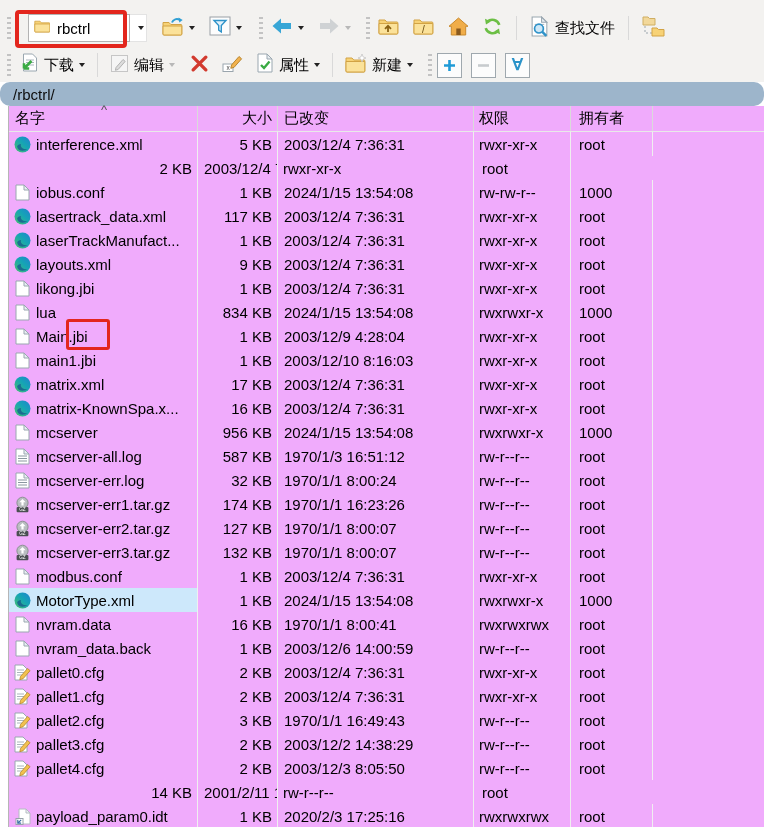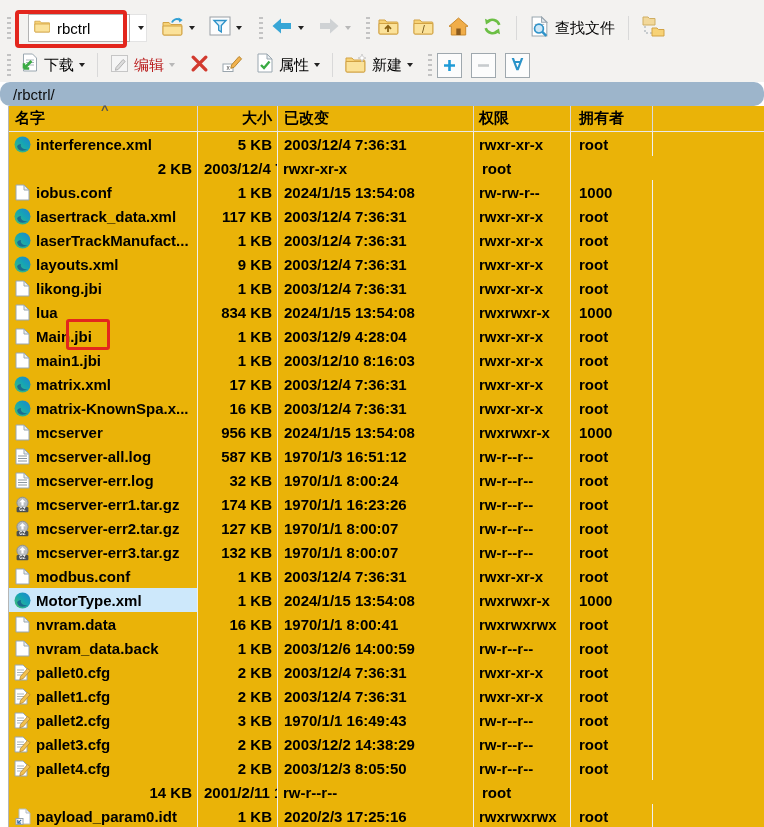--- a/index.html
+++ b/index.html
@@ -12,38 +12,38 @@
   .tb-row1 { height:40px; }
   .tb-row2 { height:34px; }
   .grip { width:4px; height:22px; margin:0 5px 0 3px; flex:none;
           background:repeating-linear-gradient(#c3c3c3 0 2px, transparent 2px 5px); }
   .sep { width:1px; height:24px; background:#d9d9d9; margin:0 7px; flex:none; }
   .tb-btn { display:flex; align-items:center; padding:2px 3px; cursor:default; flex:none; }
   .tb-label { font-size:15px; margin-left:5px; white-space:nowrap; }
   .drp { width:0; height:0; border-left:3.5px solid transparent; border-right:3.5px solid transparent;
          border-top:4.5px solid #222; margin-left:5px; flex:none; }
   .drp.gray { border-top-color:#b8b8b8; }
-  .disabled .tb-label { color:#b91c1c; }
+  .disabled .tb-label { color:#000000; }
 
   .combo { display:flex; align-items:center; background:#fff; border:1px solid #b3b3b3;
            height:28px; width:102px; padding:0 5px; margin-left:12px; flex:none; }
   .combo-val { font-size:15px; margin-left:7px; }
   .combo-drop { width:17px; height:28px; background:#fff; border:1px solid #e3e3e3; border-left:none;
                 display:flex; align-items:center; justify-content:center; flex:none; }
 
   .boxbtn { width:25px; height:25px; border:1px solid #9fa8ae; background:#fcfcfc; margin-right:9px;
             display:flex; align-items:center; justify-content:center; flex:none; }
   .forall { color:#2a93c9; font-size:16px; font-weight:bold; line-height:1; }
 
   
   .path-bar { height:24px; background:#9db5cb; display:flex; align-items:center;
               padding-left:13px; font-size:15px; color:#0d0d0d;border-radius:10px; }
 
   
-  .file-panel { margin-left:8px; border-left:1px solid #b6b6b6; width:756px; background:#eab308;font-weight:bold; }
+  .file-panel { margin-left:8px; border-left:1px solid #b6b6b6; width:756px; background:#f0abfc; }
   .hdr { display:grid; grid-template-columns:189px 80px 196px 97px 82px auto; height:26px;
          font-size:15px; border-bottom:1px solid #e9e9e9; }
   .hdr > div { display:flex; align-items:center; border-right:1px solid #dadada; height:100%; }
   .hdr .c-name { padding-left:6px; position:relative; }
   .hdr .c-size { justify-content:flex-end; padding-right:5px; }
   .hdr .c-changed { padding-left:6px; }
   .hdr .c-rights { padding-left:5px; }
   .hdr .c-owner { padding-left:8px; }
   .hdr .c-fill { border-right:none; }
   .sort { position:absolute; left:92px; top:-4px; font-size:13px; color:#555; }

